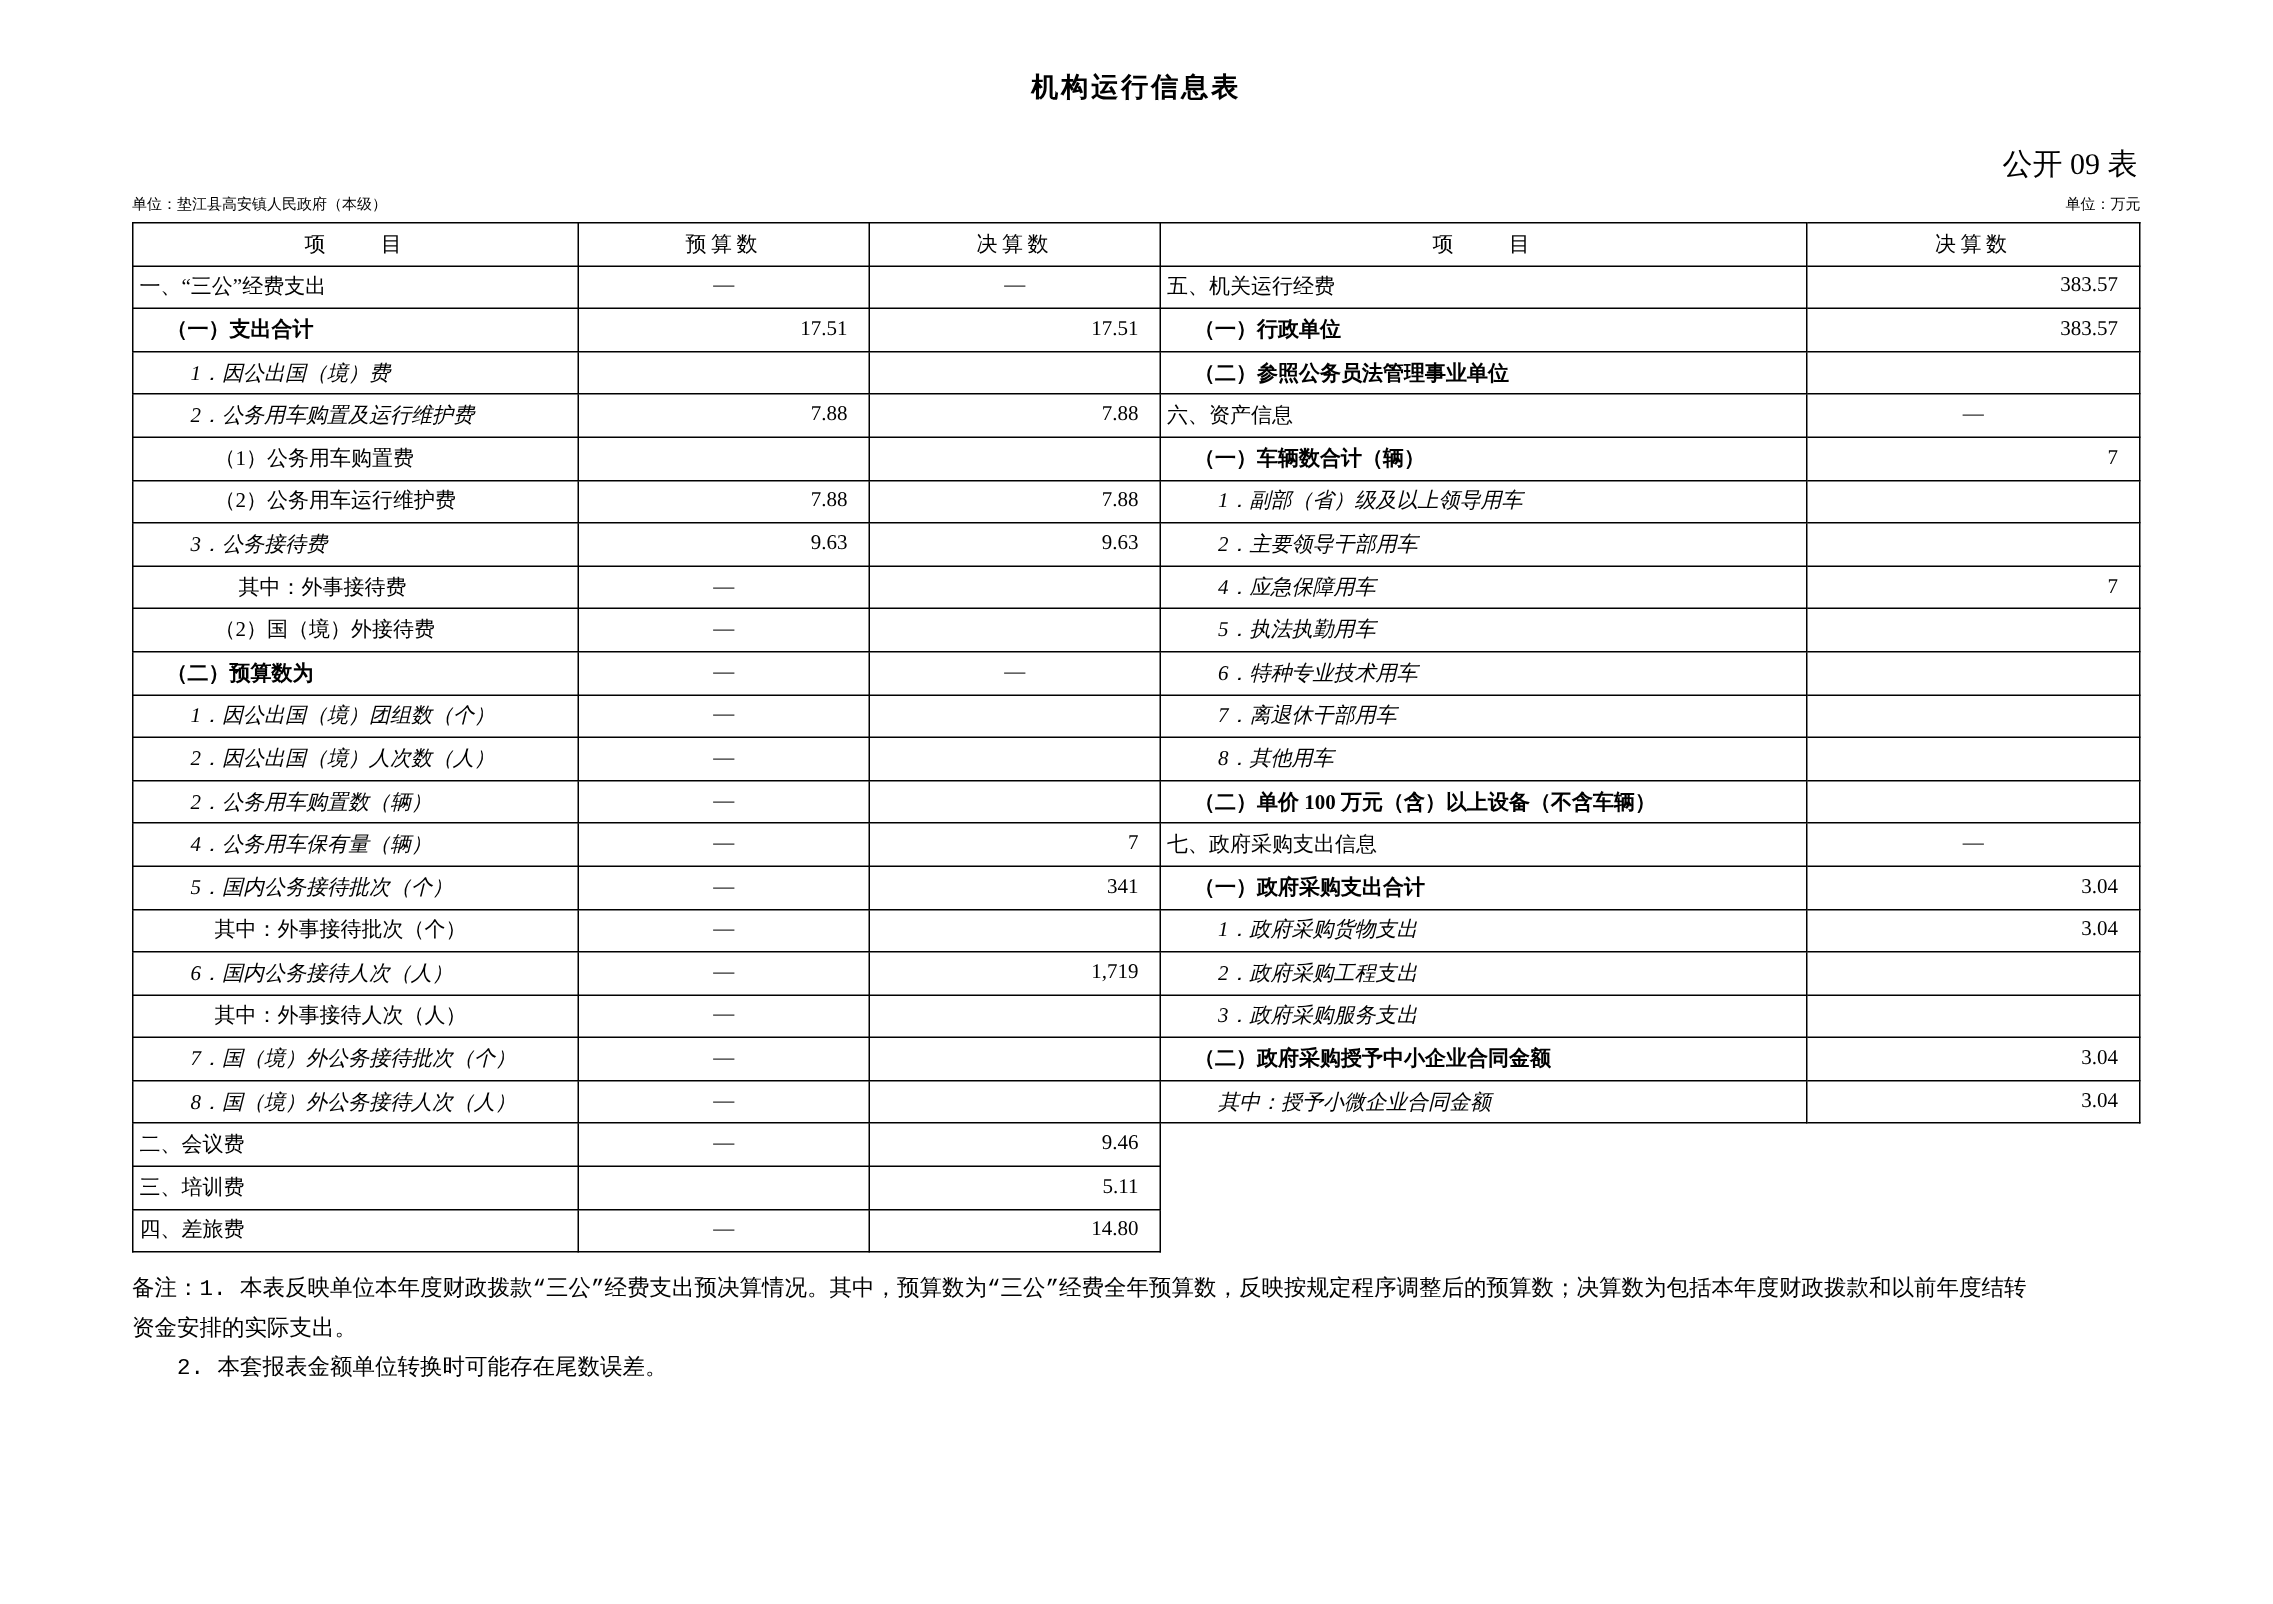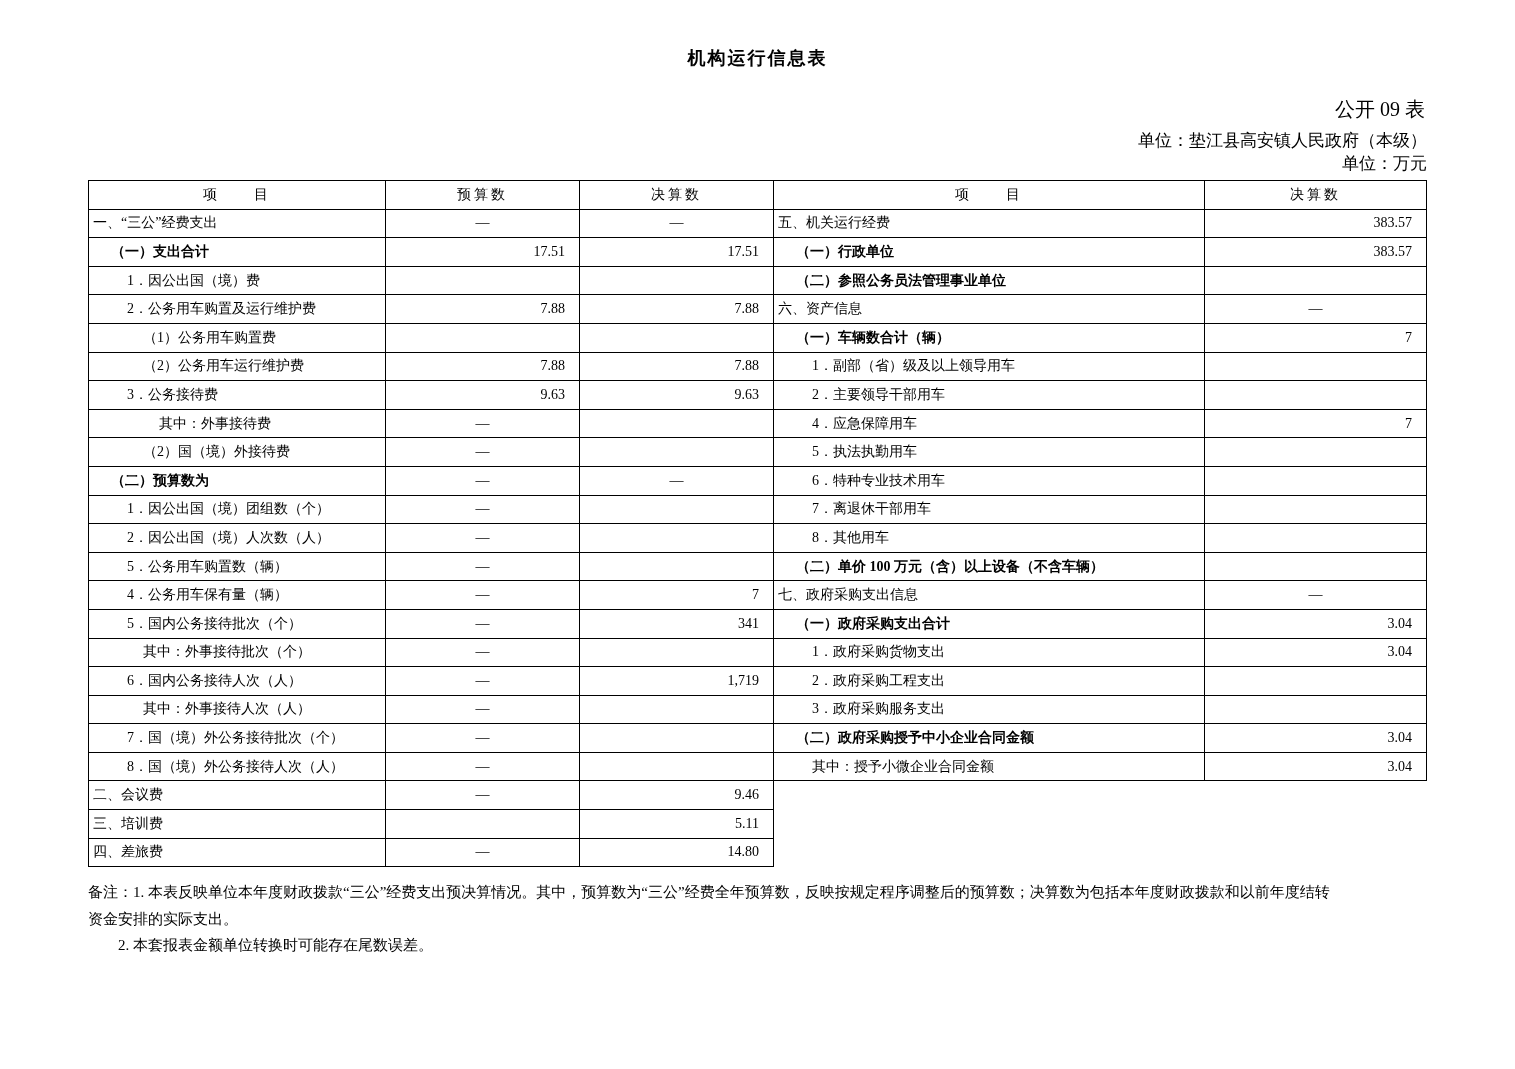--- a/index.html
+++ b/index.html
@@ -33,24 +33,23 @@
   .form-code {
     text-align: right;
     font-size: 20px;
     margin-top: 26px;
     padding-right: 2px;
   }
   .meta-row {
     display: flex;
     justify-content: space-between;
     align-items: flex-end;
-    font-size: 17px;
+    font-size: 10px;
     margin-top: 6px;
     margin-bottom: 5px;
-    flex-direction: column;
   }
   table.main {
     border-collapse: collapse;
     width: 100%;
     table-layout: fixed;
     font-size: 14px;
   }
   table.main td {
     border: 1px solid #000000;
     height: 28.6px;
@@ -67,27 +66,28 @@
   }
   .num {
     text-align: right;
     padding-right: 14px !important;
   }
   .dash {
     text-align: center;
   }
   .lvl0 { padding-left: 4px !important; }
   .lvl1 { padding-left: 22px !important; font-weight: bold; }
-  .lvl2 { padding-left: 38px !important; }
+  .lvl2 { padding-left: 38px !important; font-style: italic; }
   .lvl3 { padding-left: 54px !important; }
   .lvl4 { padding-left: 70px !important; }
   .notes {
     font-size: 15px;
     margin-top: 12px;
     line-height: 1.75;
+    font-family: Liberation Mono, monospace;
   }
   .notes p {
     margin: 0;
     text-indent: 0;
   }
   .notes p.indent {
     text-indent: 30px;
   }
   .pagenum {
     position: absolute;
@@ -207,21 +207,21 @@
           <td class="num"></td>
         </tr>
         <tr>
           <td class="lvl2">2．因公出国（境）人次数（人）</td>
           <td class="dash">—</td>
           <td class="num"></td>
           <td class="lvl2">8．其他用车</td>
           <td class="num"></td>
         </tr>
         <tr>
-          <td class="lvl2">5．公务用车购置数（辆）</td>
+          <td class="lvl2">2．公务用车购置数（辆）</td>
           <td class="dash">—</td>
           <td class="num"></td>
           <td class="lvl1">（二）单价 100 万元（含）以上设备（不含车辆）</td>
           <td class="num"></td>
         </tr>
         <tr>
           <td class="lvl2">4．公务用车保有量（辆）</td>
           <td class="dash">—</td>
           <td class="num">7</td>
           <td class="lvl0">七、政府采购支出信息</td>

